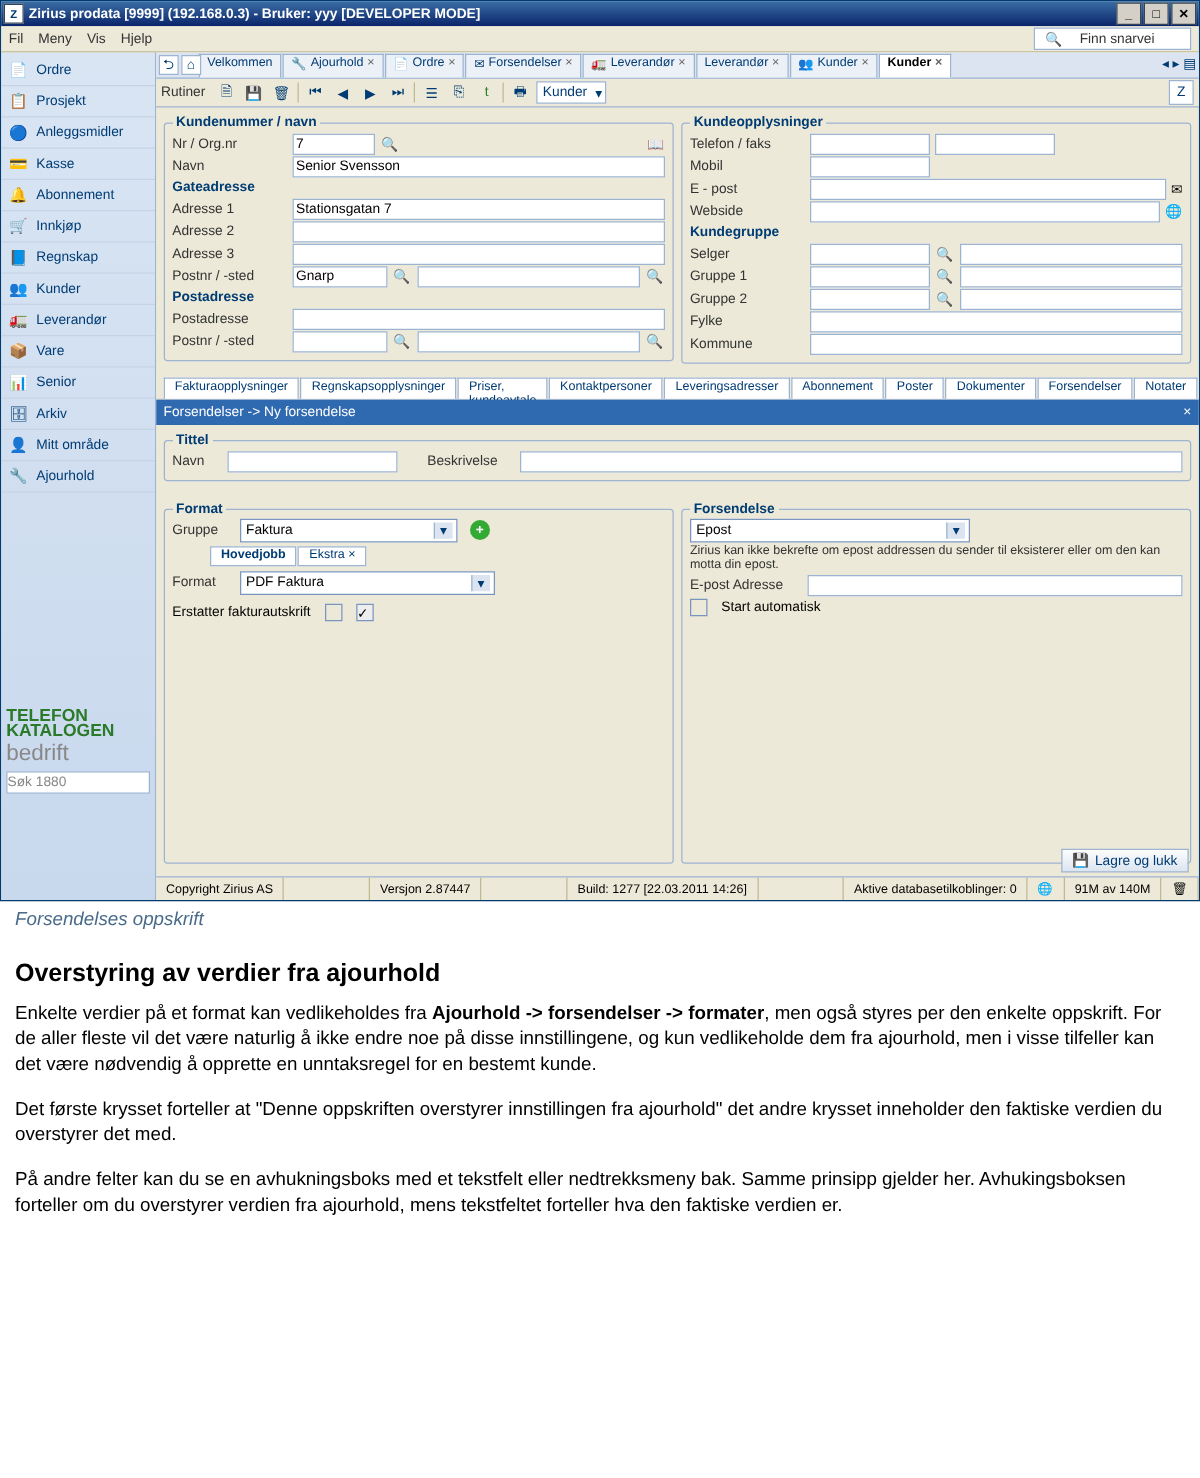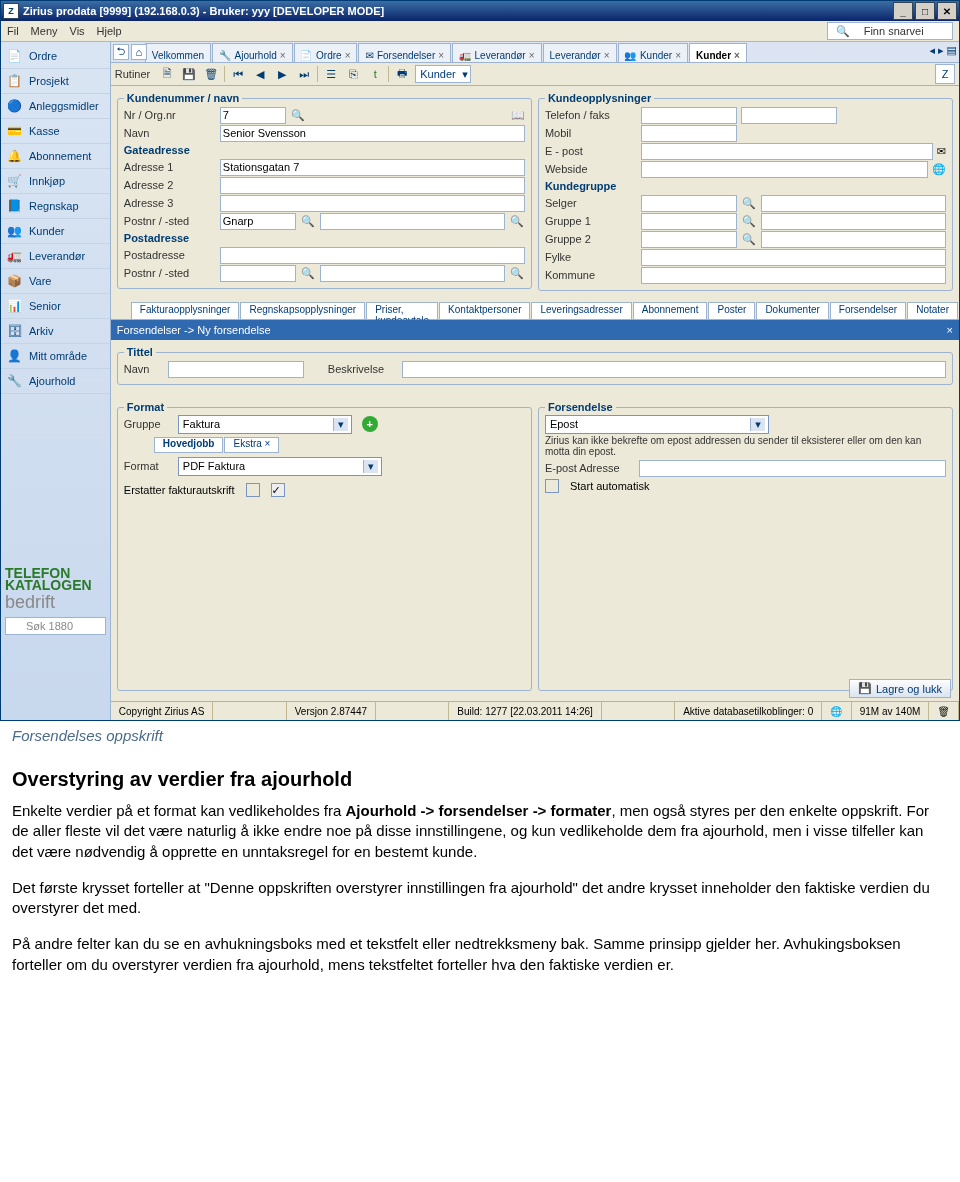--- a/index.html
+++ b/index.html
@@ -13,46 +13,46 @@
 .menubar span{margin:0 6px;color:#333}
 .menubar .spacer{flex:1}
 .search{border:1px solid #9db4d1;background:#fff;width:120px;height:16px;display:flex;align-items:center;color:#888;padding:0 2px;gap:2px}
 .body{display:flex}
 .sidebar{width:128px;background:linear-gradient(#d9e5f3,#c8d8ed);border-right:1px solid #9db4d1;padding-top:2px}
 .sb-item{display:flex;align-items:center;height:24px;padding:0 6px;gap:6px;border-bottom:1px solid #c5d3e6;color:#003c74;cursor:pointer}
 .sb-item .ico{width:16px;height:16px;display:flex;align-items:center;justify-content:center;font-size:12px}
 .sb-footer{margin-top:170px;padding:4px}
 .tk{font-size:14px;color:#2a7a2a;font-weight:bold;line-height:9px}
 .bedrift{font-size:18px;color:#888;font-weight:300}
-.sok{margin-top:4px;border:1px solid #9db4d1;background:#fff;height:16px;padding:0 20px;color:#888;display:flex;align-items:center}
+.sok{margin-top:4px;border:1px solid #9db4d1;background:#fff;height:16px;padding:0 0;color:#888;display:flex;align-items:center}
 .main{flex:1;display:flex;flex-direction:column;background:#ece9d8}
 .tabbar{display:flex;align-items:flex-end;height:20px;border-bottom:1px solid #9db4d1;padding-left:34px;background:#dbe4f0;position:relative}
 .tabbar .tb-pre{position:absolute;left:2px;top:2px;display:flex;gap:2px}
 .tb-pre span{width:14px;height:14px;border:1px solid #9db4d1;background:#fff;display:flex;align-items:center;justify-content:center;color:#003c74}
-.tab{border:1px solid #9db4d1;border-bottom:none;background:#ecf0f7;padding:1px 6px;margin-right:1px;display:flex;align-items:flex-end;gap:3px;height:16px;color:#003c74;font-size:10px}
+.tab{border:1px solid #9db4d1;border-bottom:none;background:#ecf0f7;padding:1px 6px;margin-right:1px;display:flex;align-items:flex-start;gap:3px;height:16px;color:#003c74;font-size:10px}
 .tab.active{background:#fff;font-weight:bold;color:#000}
 .tab .x{color:#666;cursor:pointer}
 .tab-nav{position:absolute;right:2px;top:2px;display:flex;gap:3px;color:#003c74}
 .toolbar{display:flex;align-items:center;height:22px;border-bottom:1px solid #9db4d1;background:#ece9d8;padding:0 4px;gap:4px}
 .toolbar .lbl{color:#333;margin-right:4px}
 .tb-btn2{width:18px;height:18px;display:flex;align-items:center;justify-content:center;color:#003c74;cursor:pointer}
 .tb-sep{width:1px;height:16px;background:#c0b890}
 .tb-drop{border:1px solid #9db4d1;background:#fff;height:16px;padding:0 14px 0 4px;display:flex;align-items:center;position:relative;color:#003c74}
 .tb-drop::after{content:"▾";position:absolute;right:2px;color:#003c74}
 .toolbar .r{margin-left:auto;width:18px;height:18px;border:1px solid #9db4d1;background:#fff;color:#003c74;display:flex;align-items:center;justify-content:center}
 .form-area{display:flex;padding:6px;gap:6px}
 .panel{flex:1}
 fieldset{border:1px solid #9db4d1;border-radius:3px;margin:0 0 4px 0;padding:2px 6px 6px 6px}
 legend{color:#003c74;font-weight:bold;font-size:11px;padding:0 3px}
 .sub-leg{color:#003c74;font-weight:bold;margin:2px 0}
 .row{display:flex;align-items:center;height:18px;gap:4px}
 .row label{width:92px;color:#333}
 .row input[type=text]{flex:1;border:1px solid #9db4d1;height:15px;padding:0 2px;font-size:11px;background:#fff}
 .row .mag{width:16px;text-align:center;color:#52a;cursor:pointer}
-.subtabbar{display:flex;border-bottom:1px solid #9db4d1;background:#ece9d8;padding-left:20px;height:18px;align-items:flex-end}
+.subtabbar{display:flex;border-bottom:1px solid #9db4d1;background:#ece9d8;padding-left:6px;height:18px;align-items:flex-end}
 .stab{border:1px solid #9db4d1;border-bottom:none;background:#fff;padding:1px 8px;height:14px;font-size:10px;color:#003c74;margin-right:1px;cursor:pointer}
 .bluebar{background:#2f6ab0;color:#fff;padding:2px 6px;display:flex;align-items:center;height:16px}
 .bluebar .x{margin-left:auto;cursor:pointer}
 .lower{display:flex;gap:6px;padding:6px}
 .lower .panel{flex:1}
 fieldset.min{min-height:auto}
 .sel{border:1px solid #7a96bf;background:#fff;height:17px;padding:0 18px 0 4px;position:relative;display:inline-flex;align-items:center;width:150px}
 .sel::after{content:"▾";position:absolute;right:3px;color:#003c74;background:#dbe4f0;width:14px;text-align:center;border-left:1px solid #9db4d1}
 .tabs2{display:flex;margin:4px 0 4px 30px;height:16px;align-items:flex-end}
 .tabs2 .t{border:1px solid #9db4d1;background:#fff;padding:0 8px;height:14px;font-size:10px;color:#003c74;margin-right:1px}

